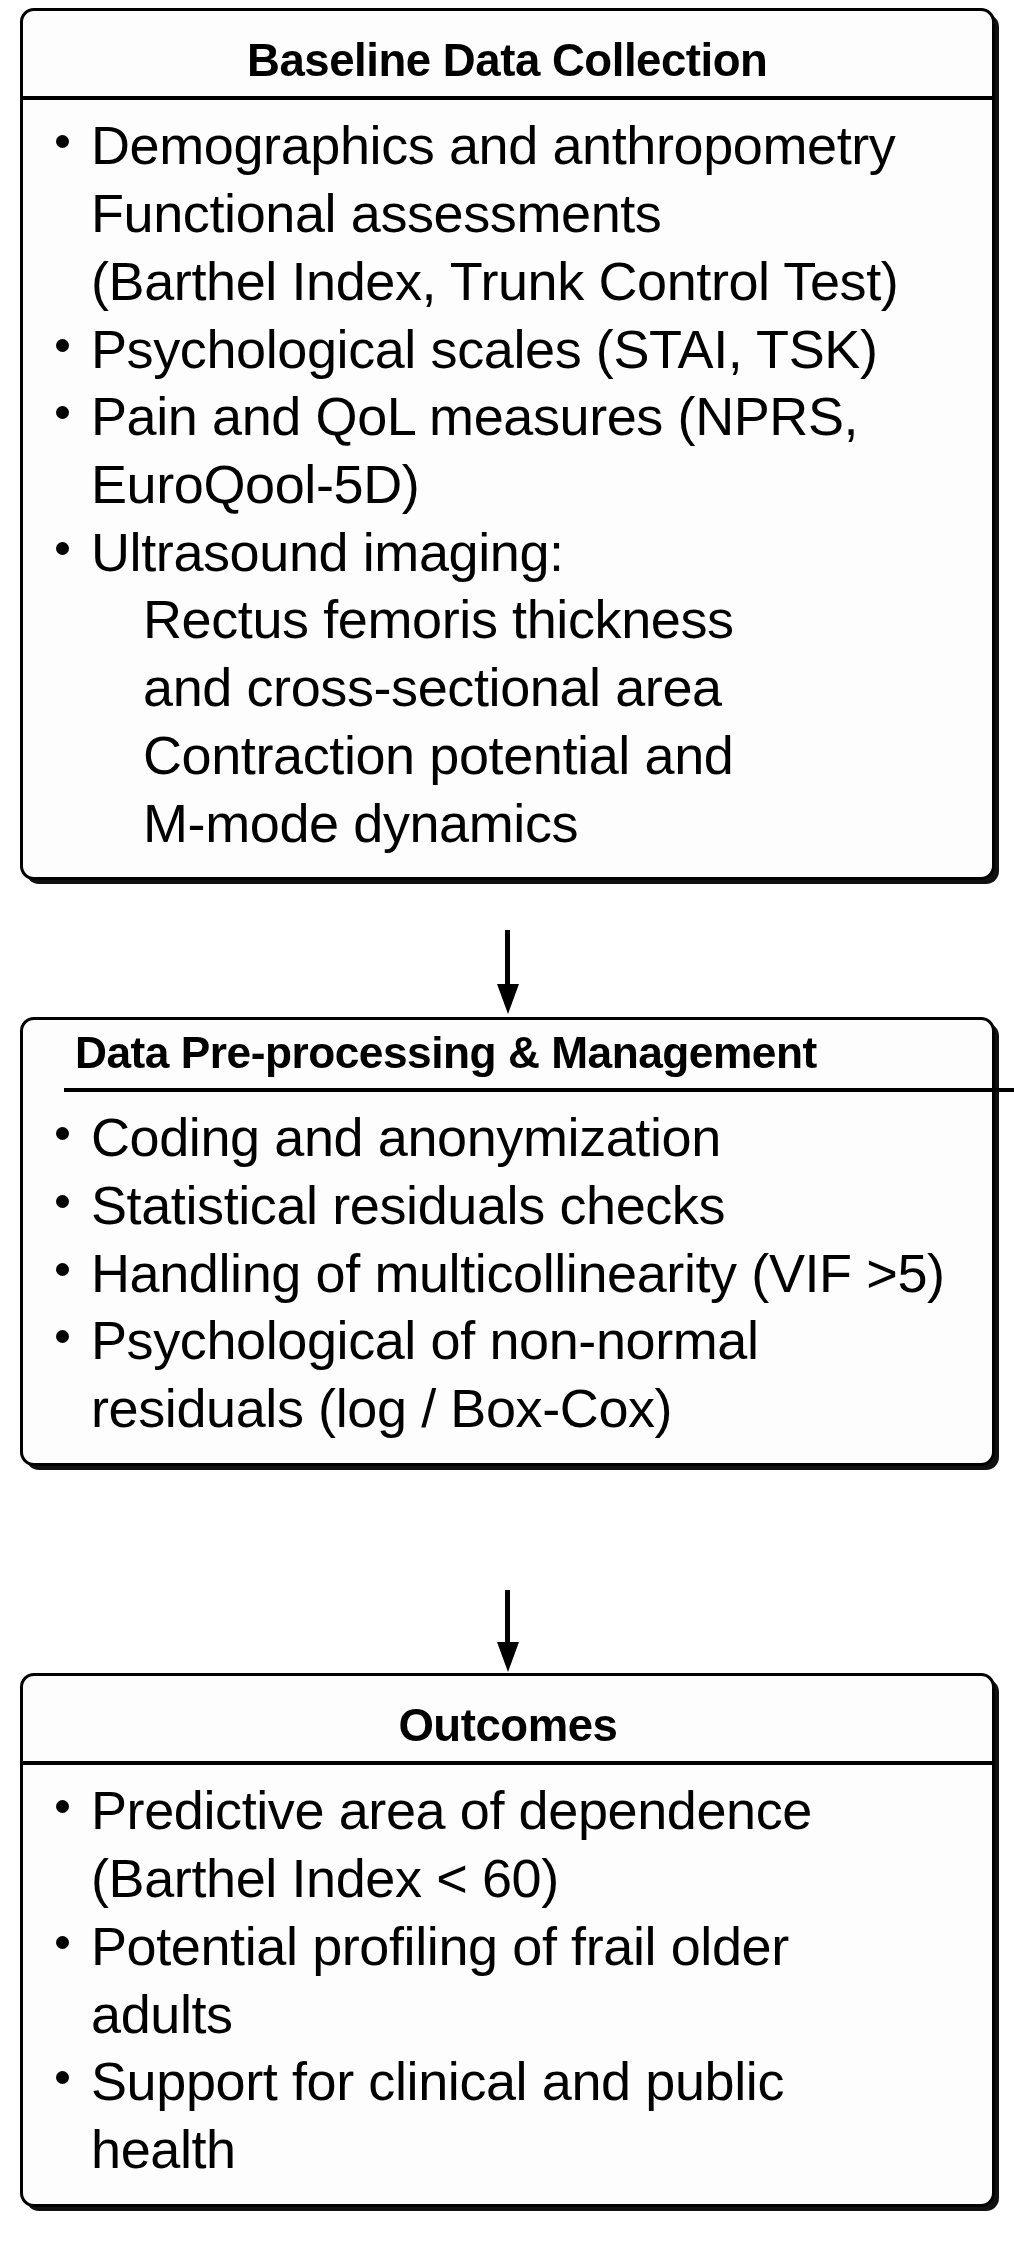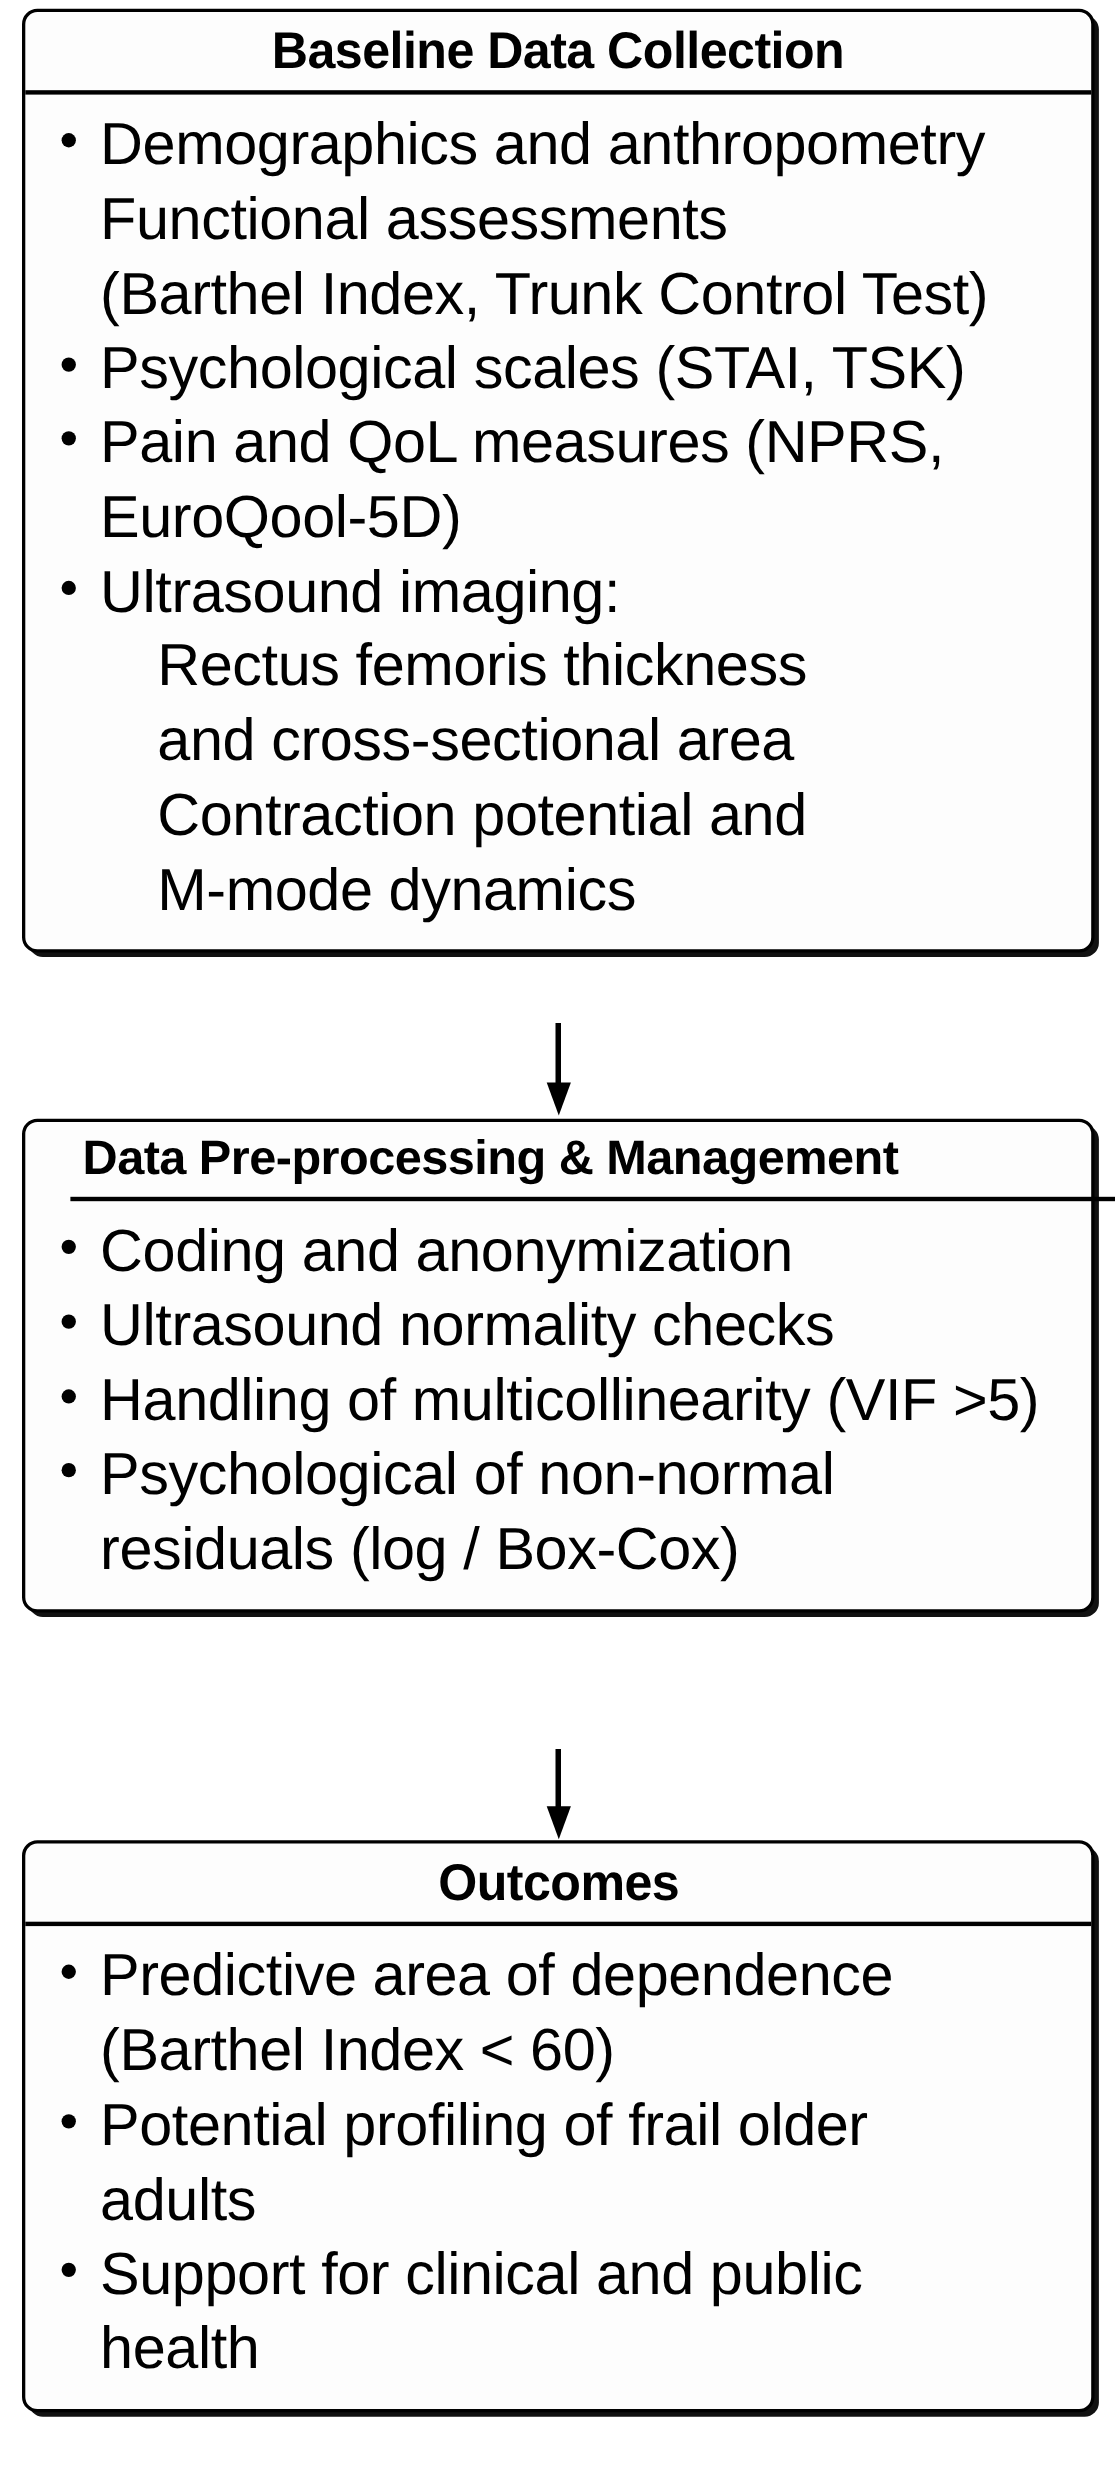--- a/index.html
+++ b/index.html
@@ -38,21 +38,21 @@
 
   .node-header {
     box-sizing: border-box;
     width: 100%;
     border-bottom: 4px solid #000000;
     padding: 10px 8px 12px 8px;
     font-weight: bold;
     letter-spacing: -0.5px;
     line-height: 1.05;
   }
-  .node-header.center { text-align: center; }
+  .node-header.center { text-align: center; margin-top: 14px; }
   .node-header.stretch { text-align: left; margin-left: 41px; }
 
   .title-lg {
     font-size: 47px;
     display: inline-block;
     transform: scaleX(0.97);
     transform-origin: center;
   }
   .title-stretch {
     font-size: 44px;
@@ -154,21 +154,21 @@
     <div class="head" style="top:54px;"></div>
   </div>
 
   <div class="node" id="node-1" style="top:1017px;">
     <div class="node-header stretch">
       <span class="title-stretch" style="transform: scaleX(1.0063);">Data Pre-processing &amp; Management</span>
     </div>
     <div class="node-body">
       <ul class="bullets">
         <li class="bulleted">Coding and anonymization</li>
-        <li class="bulleted">Ultrasound normality checks</li>
+        <li class="bulleted">Statistical residuals checks</li>
         <li class="bulleted">Handling of multicollinearity (VIF &gt;5)</li>
         <li class="bulleted">Psychological of non-normal</li>
         <li class="nobullet">residuals (log / Box-Cox)</li>
       </ul>
     </div>
   </div>
 
   <div class="arrow" style="top:1590px; height:84px;">
     <div class="shaft" style="height:54px;"></div>
     <div class="head" style="top:52px;"></div>

